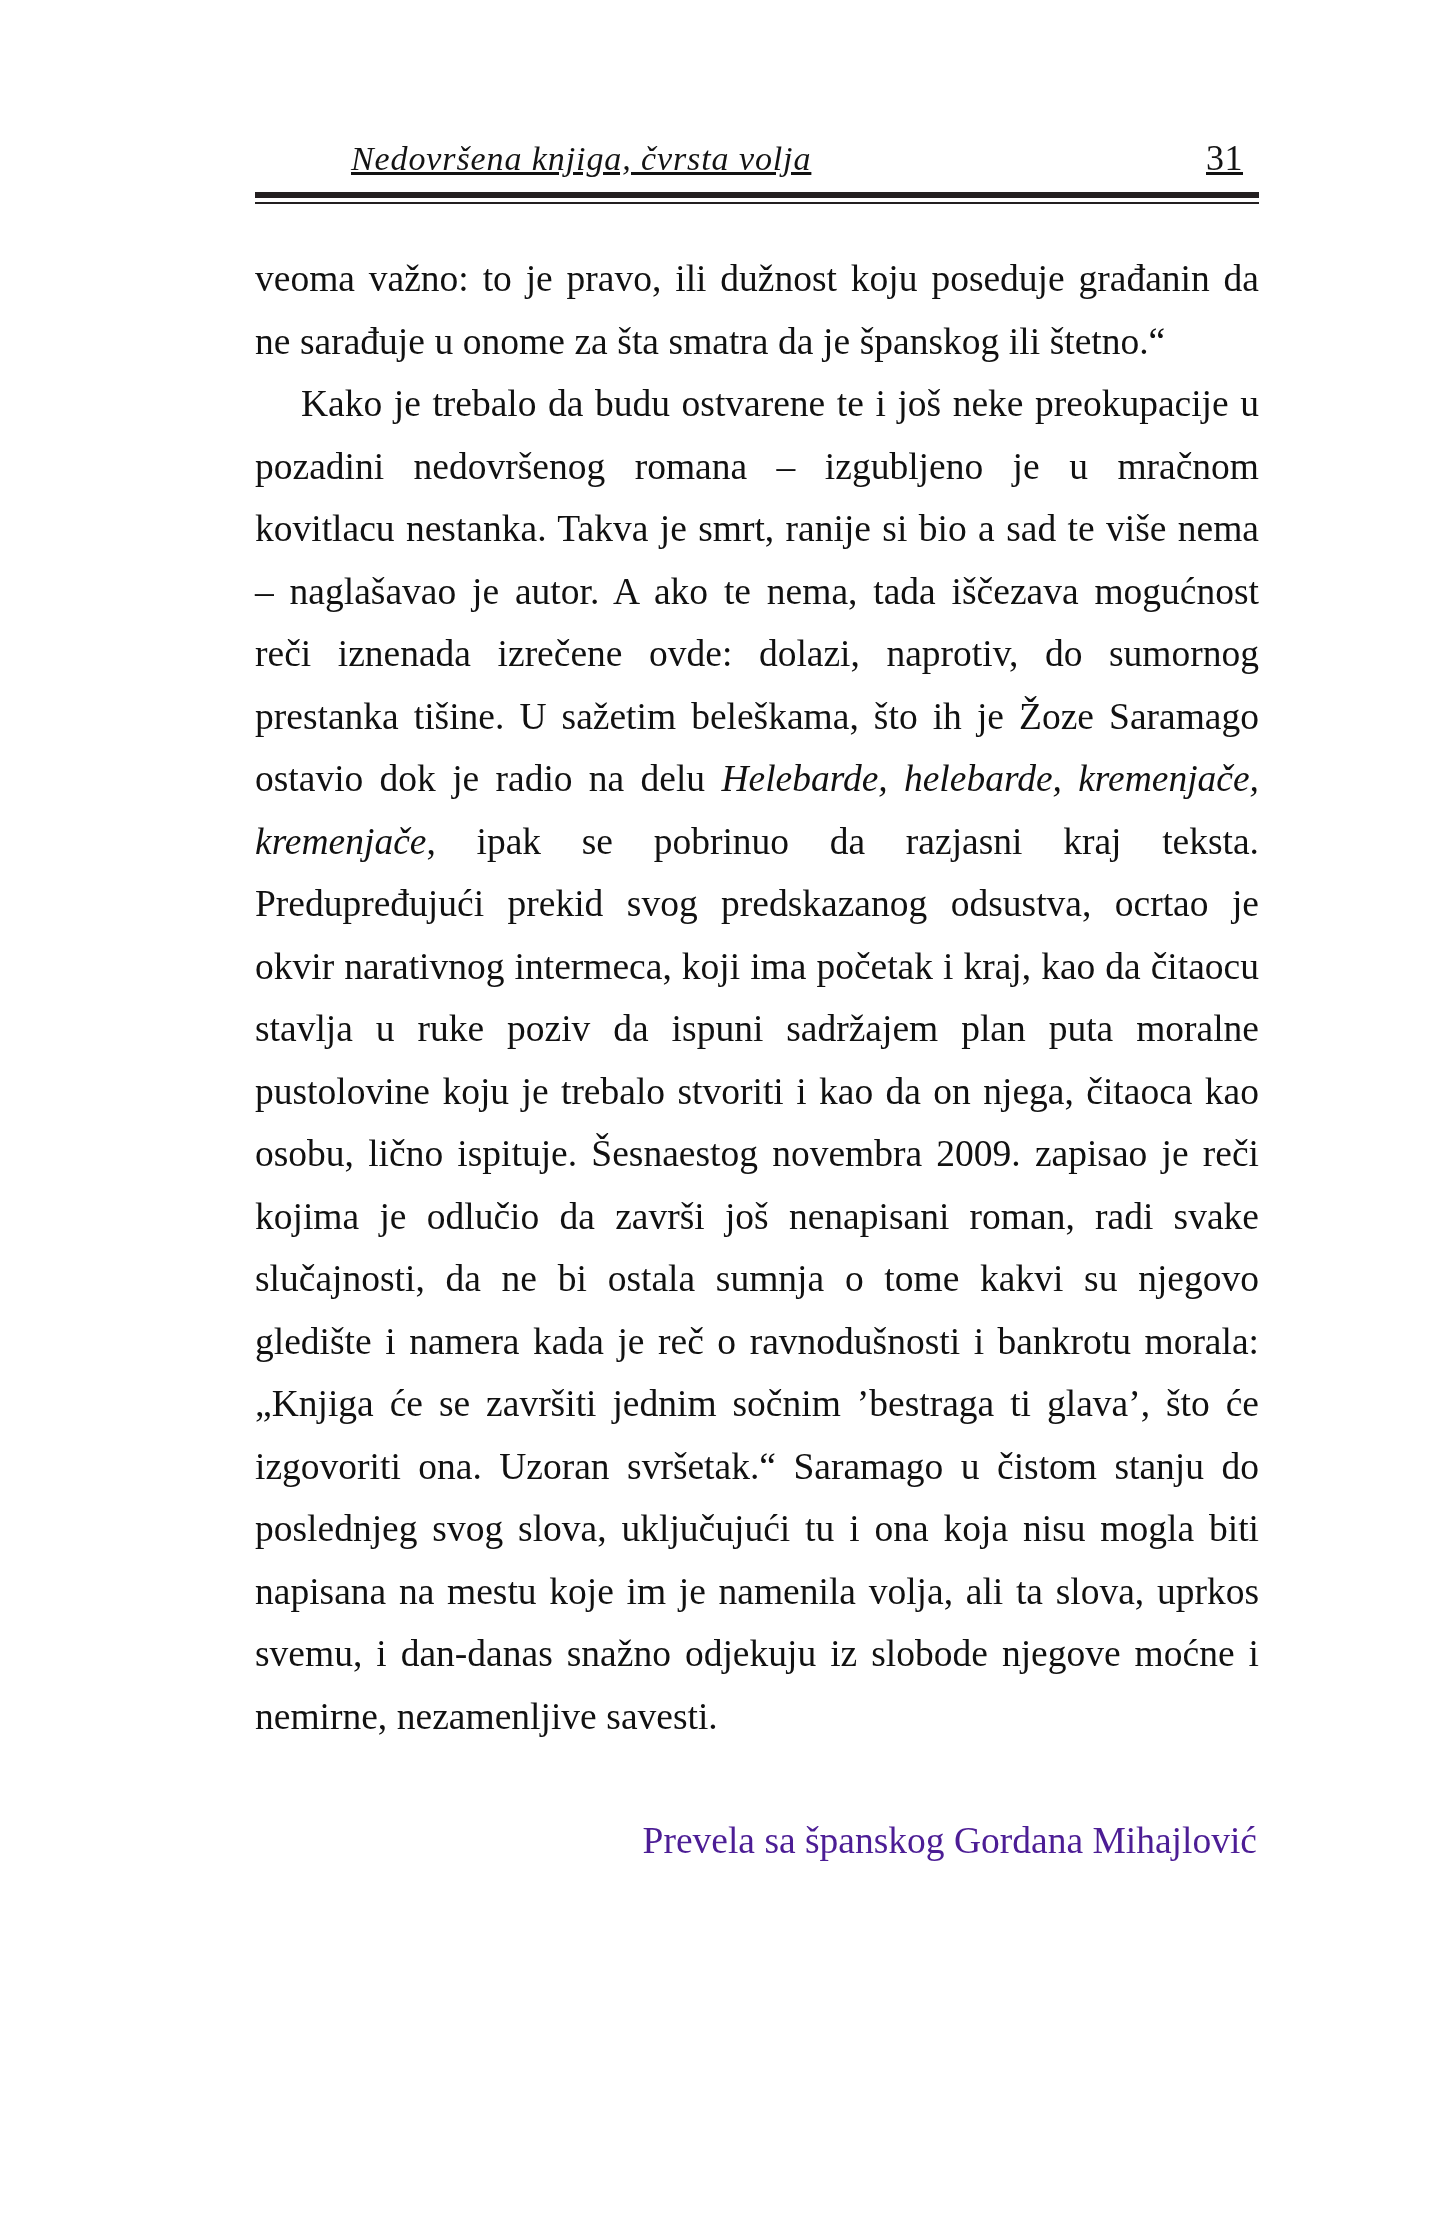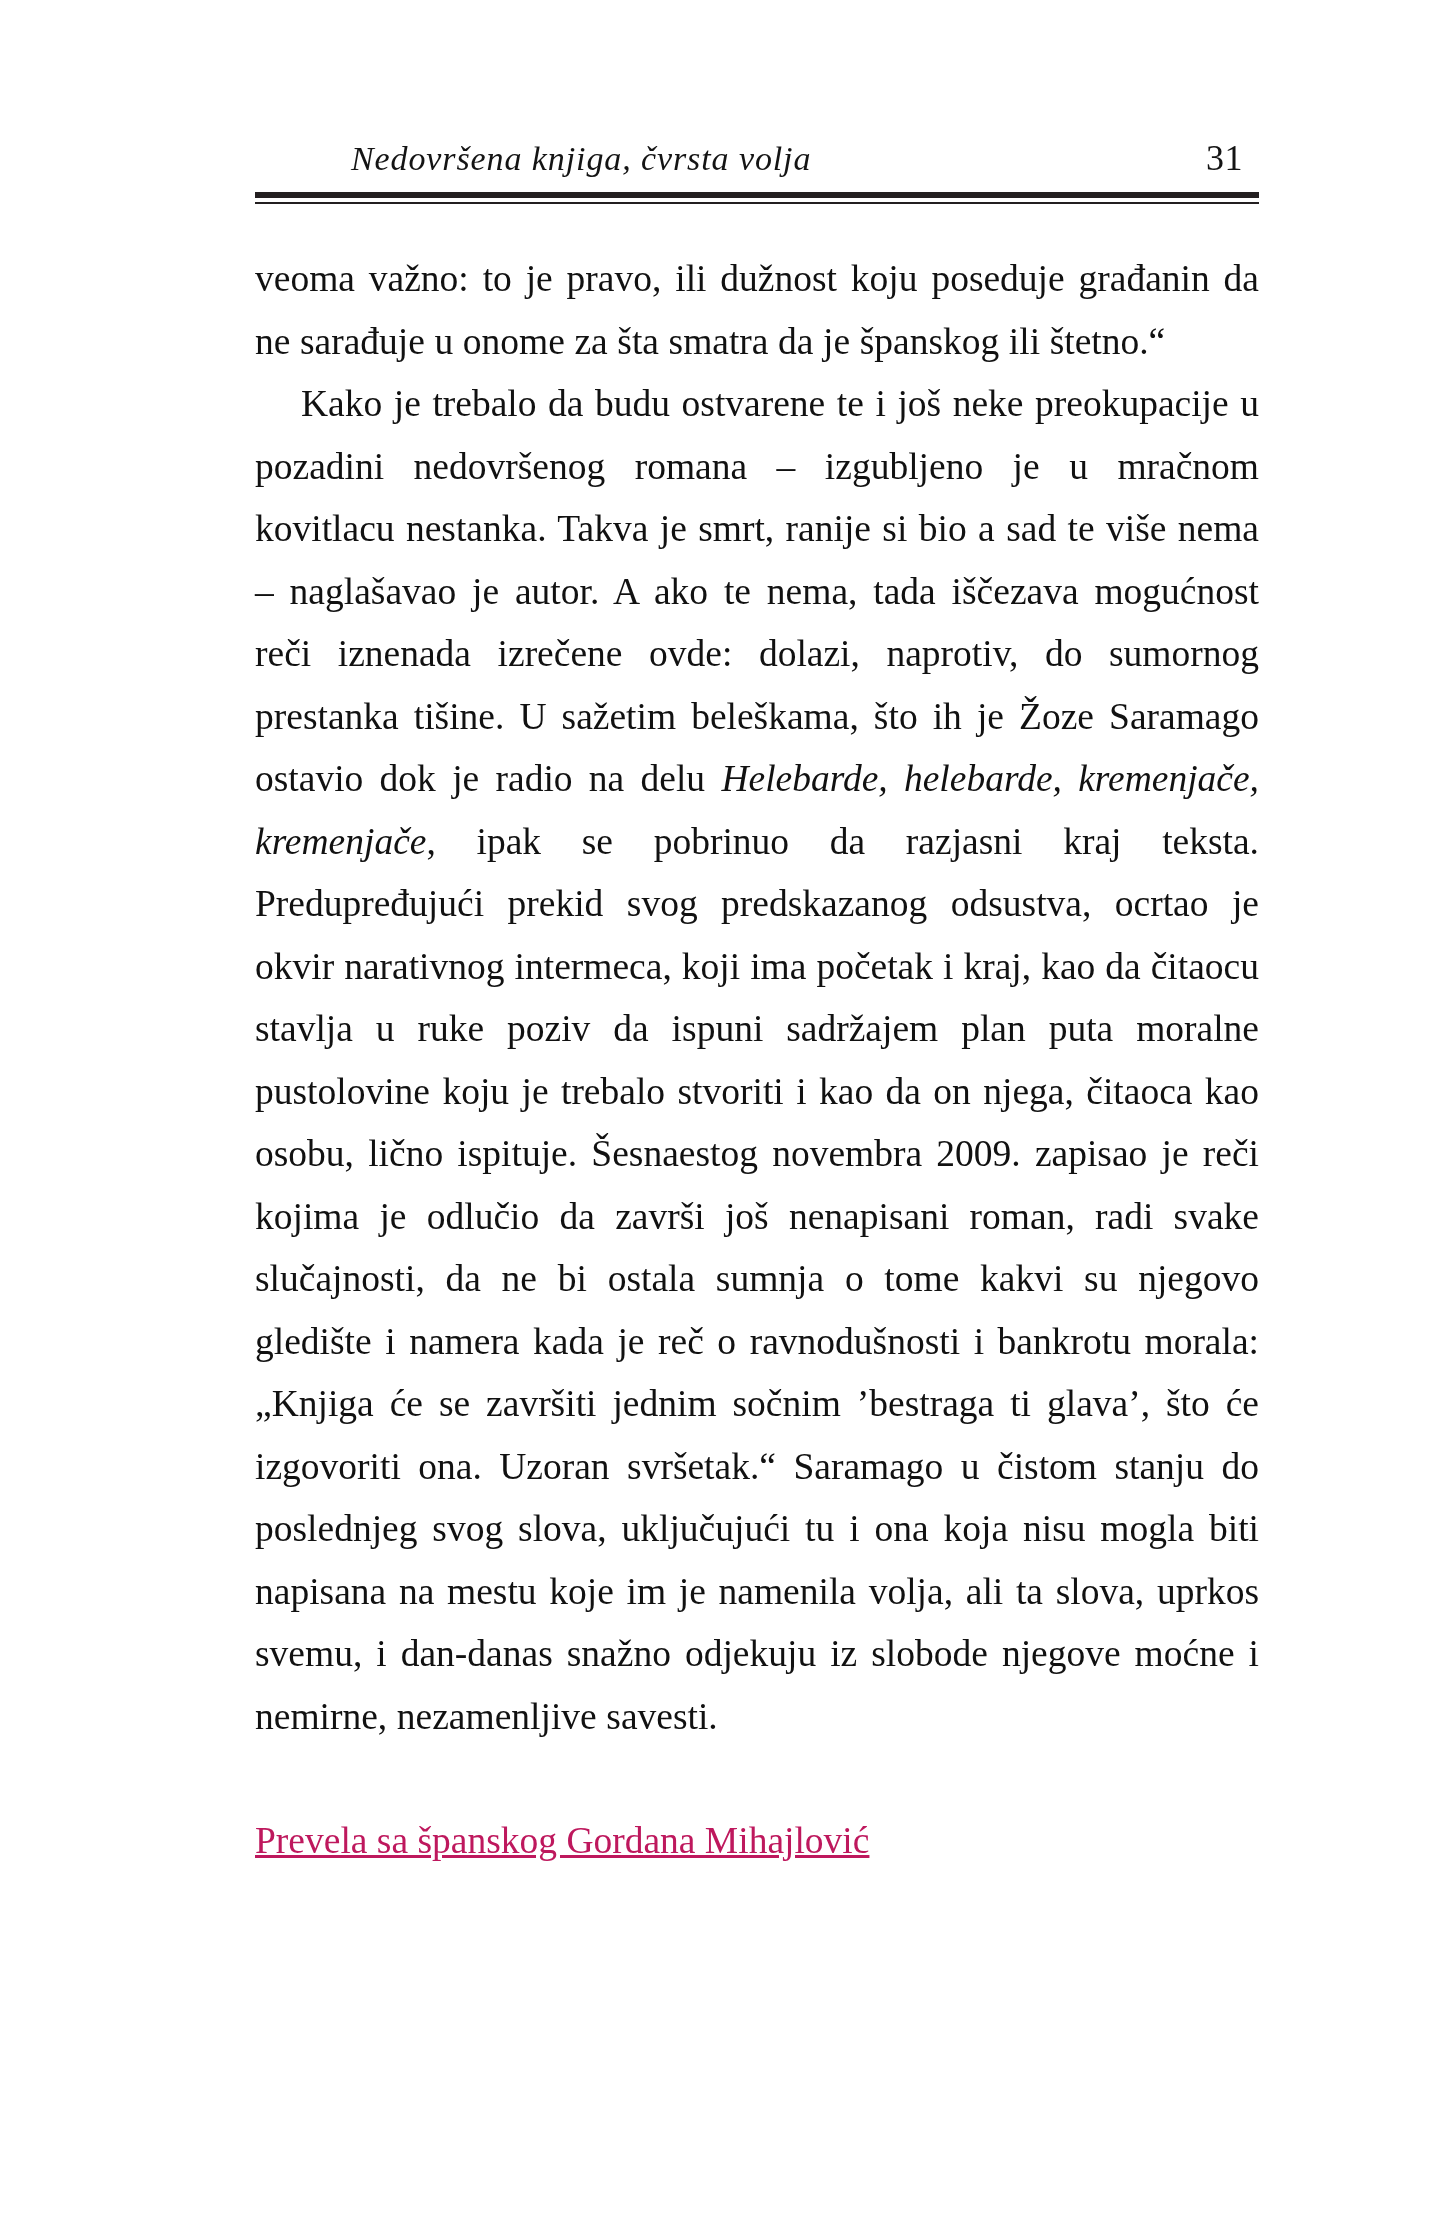--- a/index.html
+++ b/index.html
@@ -33,20 +33,21 @@
   }
 
   
   .running-head {
     position: relative;
     height: 72px;
     margin-top: 104px;
     display: flex;
     align-items: flex-end;
     justify-content: space-between;
+    text-decoration: underline;
   }
   .rh-title {
     font-style: italic;
     font-size: 34px;
     letter-spacing: 0.9px;
     line-height: 1;
     color: #141414;
     padding-left: 96px;
   }
   .rh-folio {
@@ -96,24 +97,23 @@
     text-indent: 46px;
   }
   .body-text i {
     font-style: italic;
   }
 
   .credit {
     margin-top: 62px;
     font-size: 37.5px;
     line-height: 62.5px;
-    text-align: left;
-    color: #be185d;
+    text-align: right;
+    color: #4c1d95;
     padding-right: 2px;
-    text-decoration: underline;
   }
 </style>
 </head>
 <body>
 
 <div class="page">
   <div class="content">
 
     <div class="running-head">
       <div class="rh-title">Nedovršena knjiga, čvrsta volja</div>

